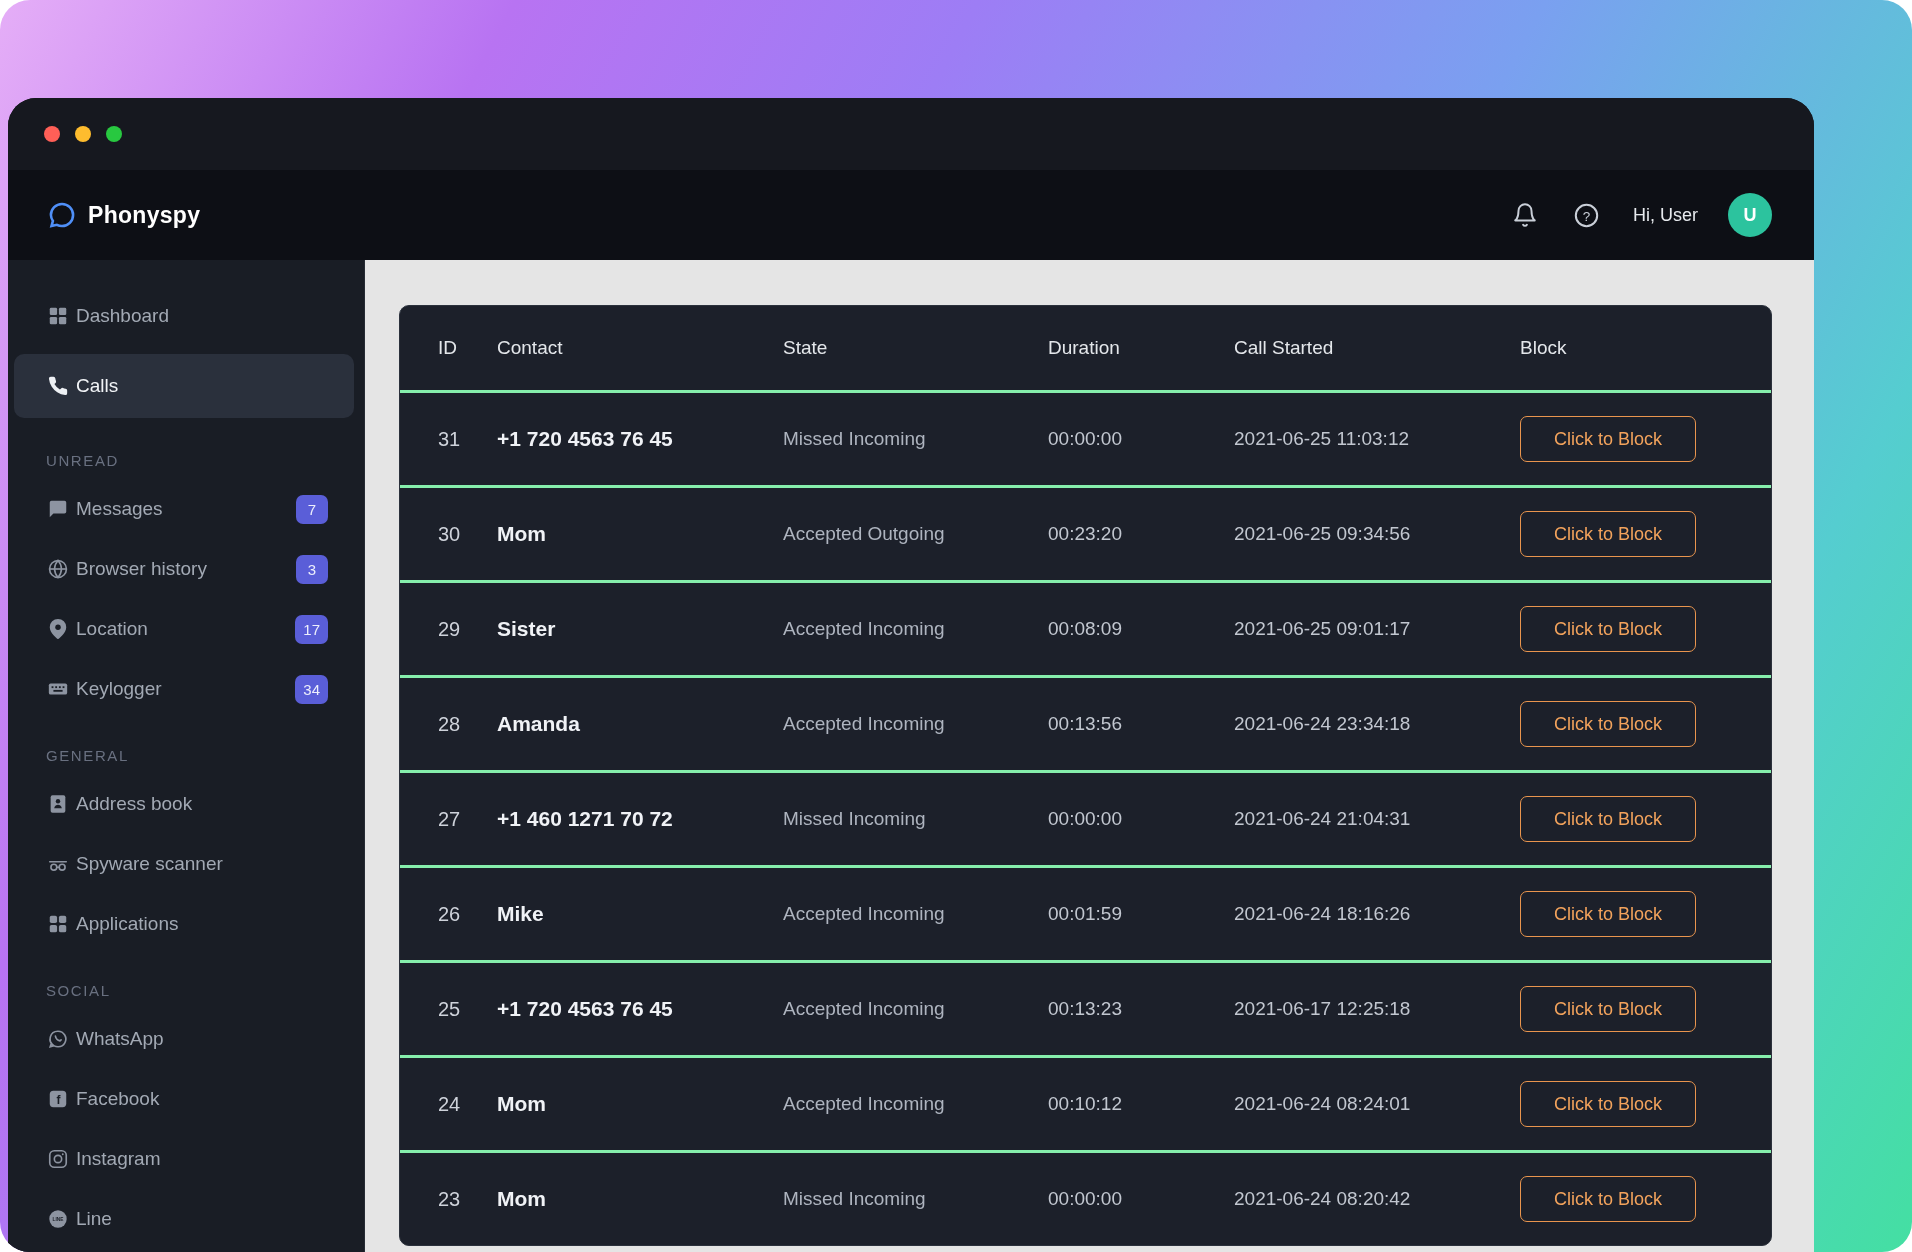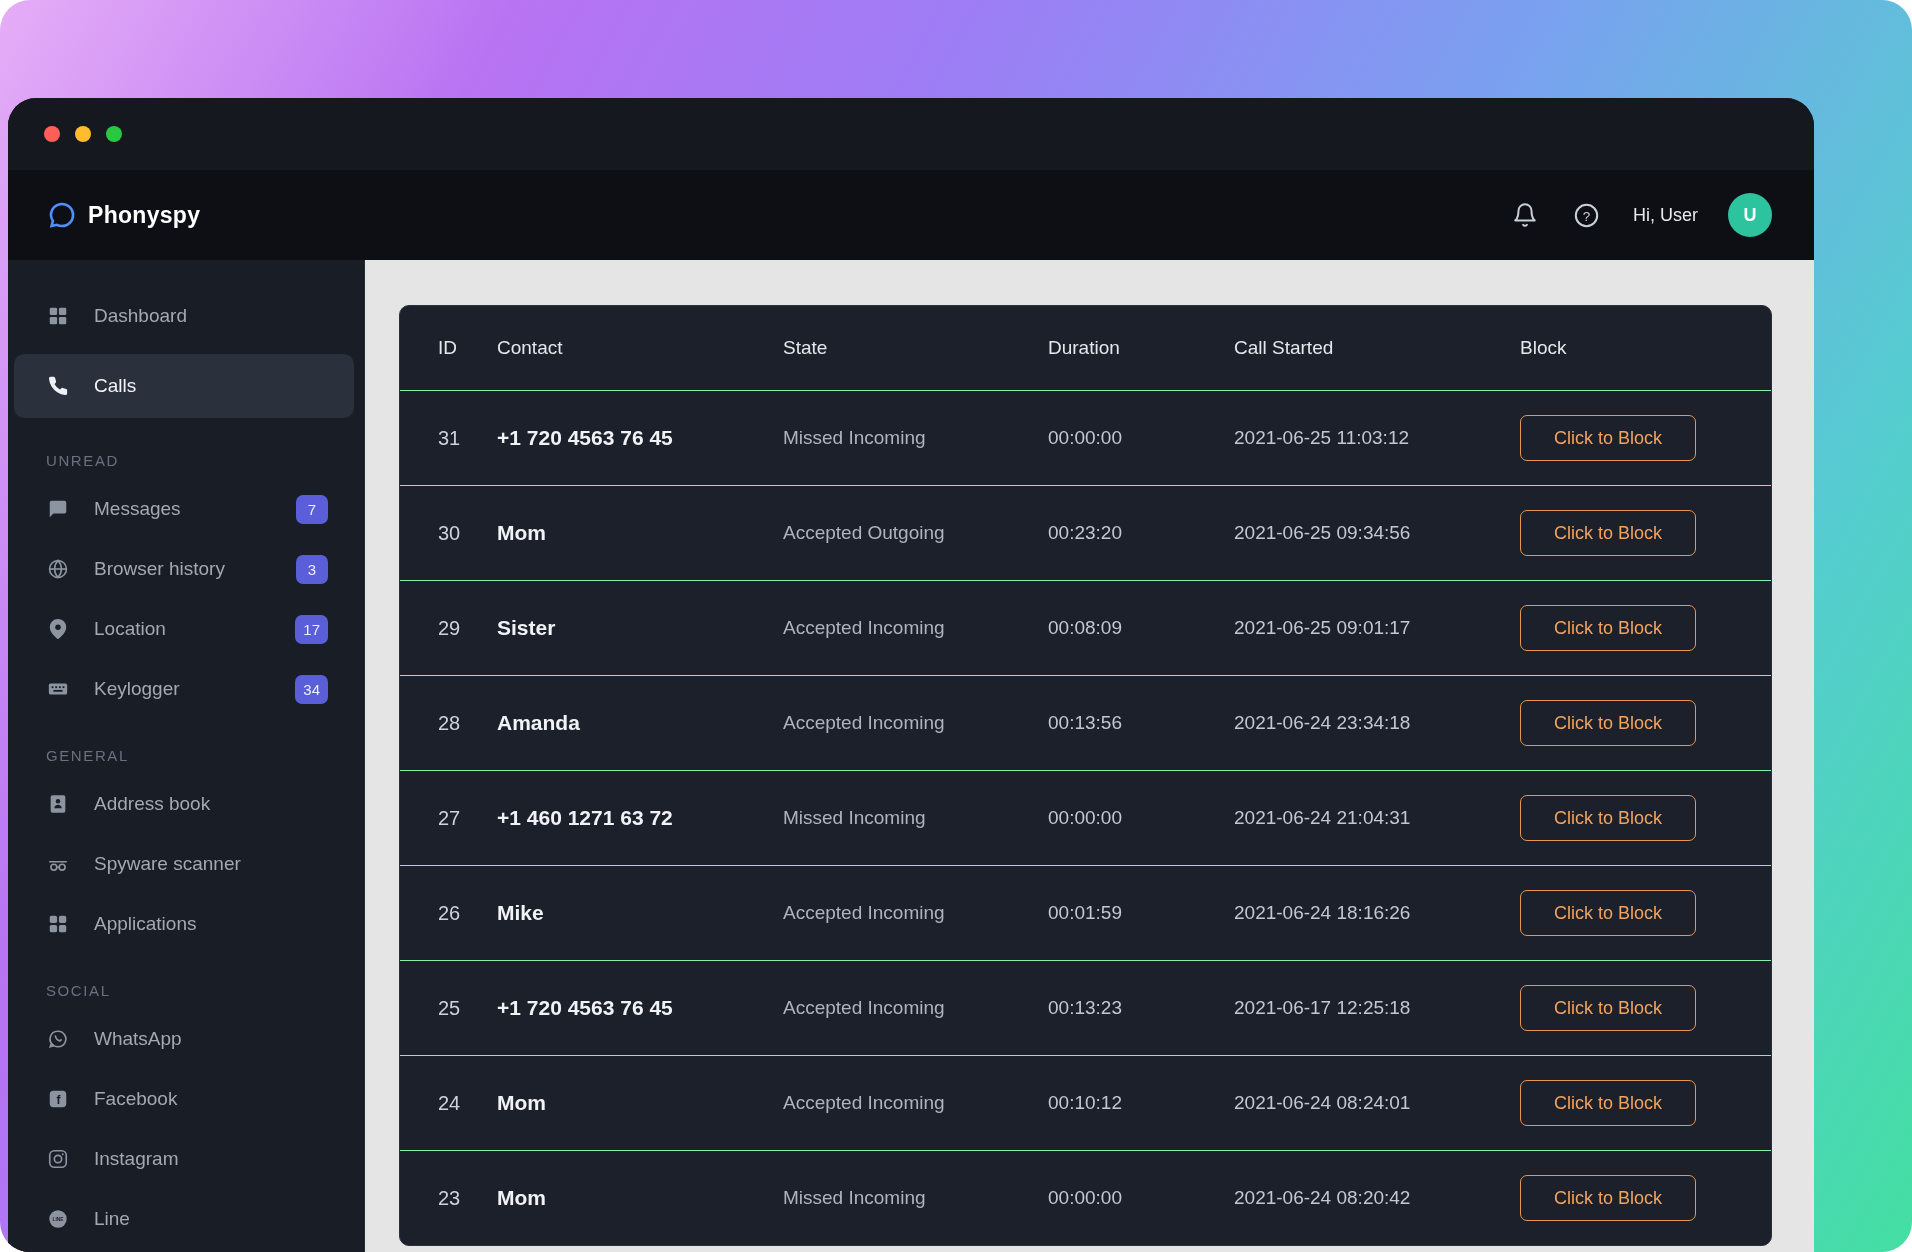--- a/index.html
+++ b/index.html
@@ -17,33 +17,33 @@
   .brand { display:flex; align-items:center; gap:12px; }
   .brand-name { color:#ffffff; font-size:23px; font-weight:700; letter-spacing:.3px; }
   .header-right { margin-left:auto; display:flex; align-items:center; gap:30px; }
   .icon-btn { display:flex; align-items:center; justify-content:center; width:32px; height:32px; cursor:pointer; }
   .greeting { color:#e7eaee; font-size:18px; }
   .avatar { width:44px; height:44px; border-radius:50%; background:#2cc39e; color:#ffffff; font-size:18px;
     font-weight:700; display:flex; align-items:center; justify-content:center; cursor:pointer; }
   
   .main { flex:1; display:flex; min-height:0; }
   .sidebar { flex:0 0 357px; background:#191d25; border-right:1px solid #262b34; padding-top:26px; overflow:hidden; }
-  .nav-item { height:60px; display:flex; align-items:center; gap:24px; padding:0 36px 0 38px;
+  .nav-item { height:60px; display:flex; align-items:center; gap:6px; padding:0 36px 0 38px;
     color:#a2a9b4; font-size:19px; cursor:pointer; }
   .nav-item .nav-icon { width:24px; display:flex; justify-content:center; }
   .nav-item.active { background:#2a303c; color:#f2f4f7; border-radius:10px; margin:8px 10px 6px 6px;
     padding-left:32px; height:64px; }
   .badge { margin-left:auto; background:#5a5ed8; color:#eceefc; font-size:15px; min-width:32px; height:29px;
     border-radius:7px; display:flex; align-items:center; justify-content:center; padding:0 8px; }
   .section-title { color:#697080; font-size:15px; letter-spacing:1.6px; padding:28px 0 10px 38px; }
   .content { flex:1; padding:45px 42px 0 34px; background:#e5e5e5; }
   
   .table { background:#1c202a; border:1px solid #2b313c; border-radius:10px; overflow:hidden; }
   .trow { display:grid; grid-template-columns:59px 286px 265px 186px 286px 1fr;
-    padding-left:38px; align-items:center; height:95px; border-top:1px solid #86efac; }
+    padding-left:38px; align-items:center; height:95px; border-top:3px solid #86efac; }
   .trow.thead { height:84px; border-top:none; }
   .thead span { color:#e4e7eb; font-size:19px; }
   .cell-id { color:#ced2da; font-size:20px; }
   .cell-contact { color:#f0f2f6; font-size:21px; font-weight:600; }
   .cell-state { color:#aeb4bf; font-size:19px; }
   .cell-duration, .cell-date { color:#c2c7d0; font-size:19px; }
   .block-btn { width:176px; height:46px; border:1px solid #e9954e; border-radius:7px; background:transparent;
     color:#f3a35c; font-size:18px; font-family:inherit; cursor:pointer; }
 </style>
 </head>
@@ -285,21 +285,21 @@
             <span class="cell-id">28</span>
             <span class="cell-contact">Amanda</span>
             <span class="cell-state">Accepted Incoming</span>
             <span class="cell-duration">00:13:56</span>
             <span class="cell-date">2021-06-24 23:34:18</span>
             <span><button class="block-btn">Click to Block</button></span>
           </div>
 
           <div class="trow">
             <span class="cell-id">27</span>
-            <span class="cell-contact">+1 460 1271 63 72</span>
+            <span class="cell-contact">+1 460 1271 70 72</span>
             <span class="cell-state">Missed Incoming</span>
             <span class="cell-duration">00:00:00</span>
             <span class="cell-date">2021-06-24 21:04:31</span>
             <span><button class="block-btn">Click to Block</button></span>
           </div>
 
           <div class="trow">
             <span class="cell-id">26</span>
             <span class="cell-contact">Mike</span>
             <span class="cell-state">Accepted Incoming</span>

